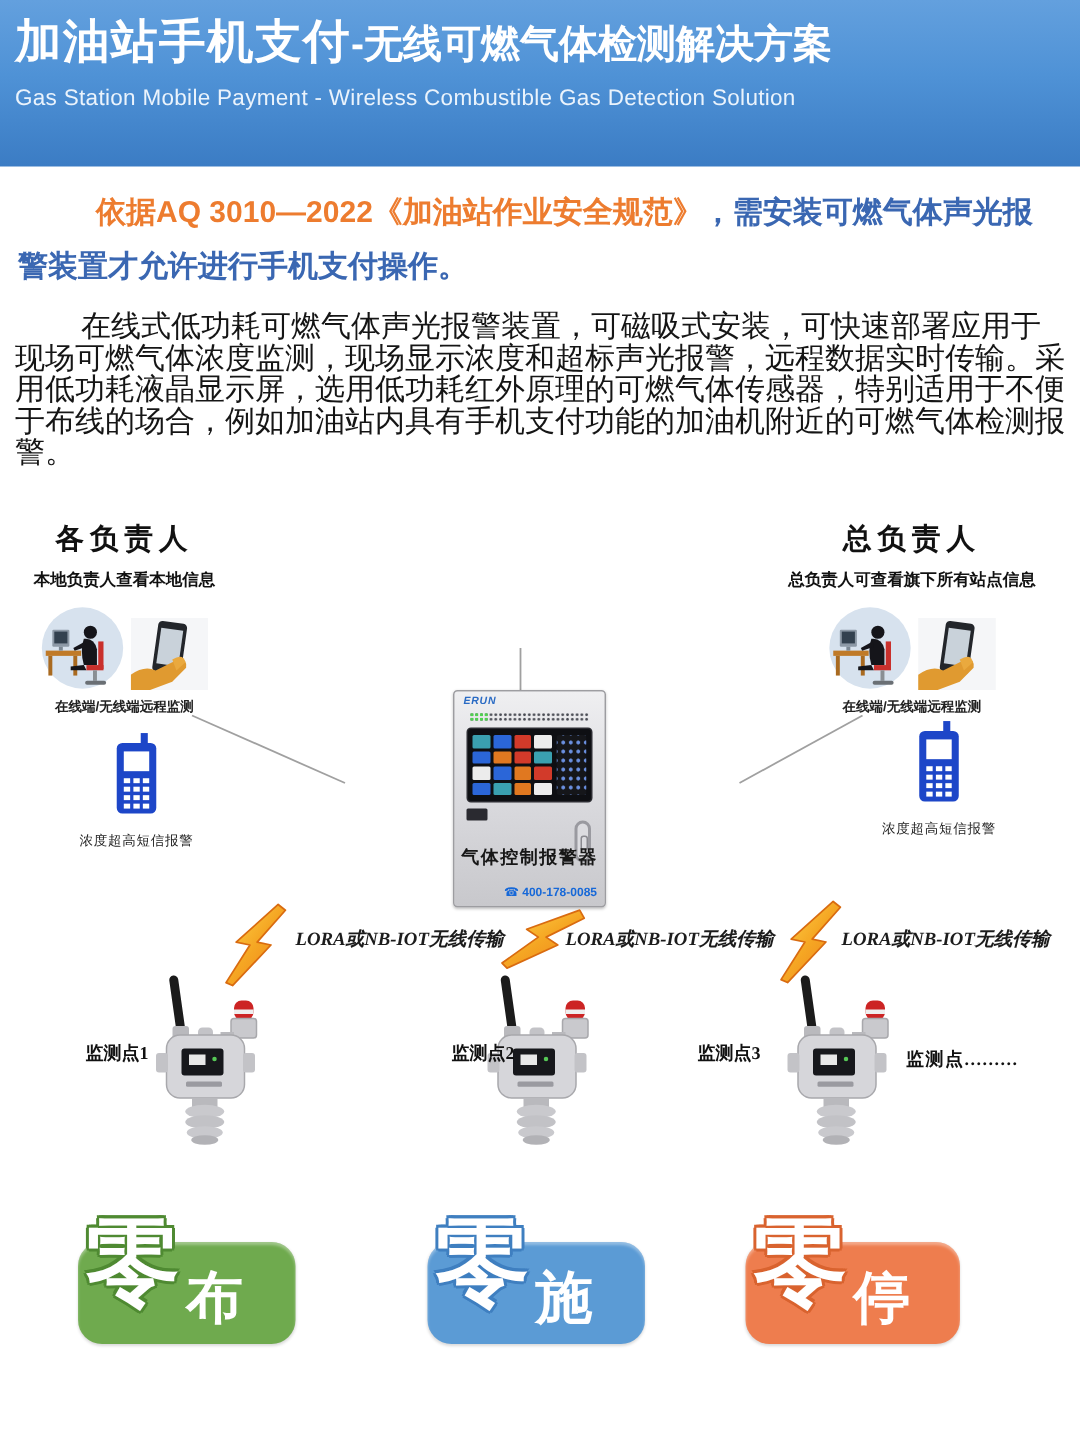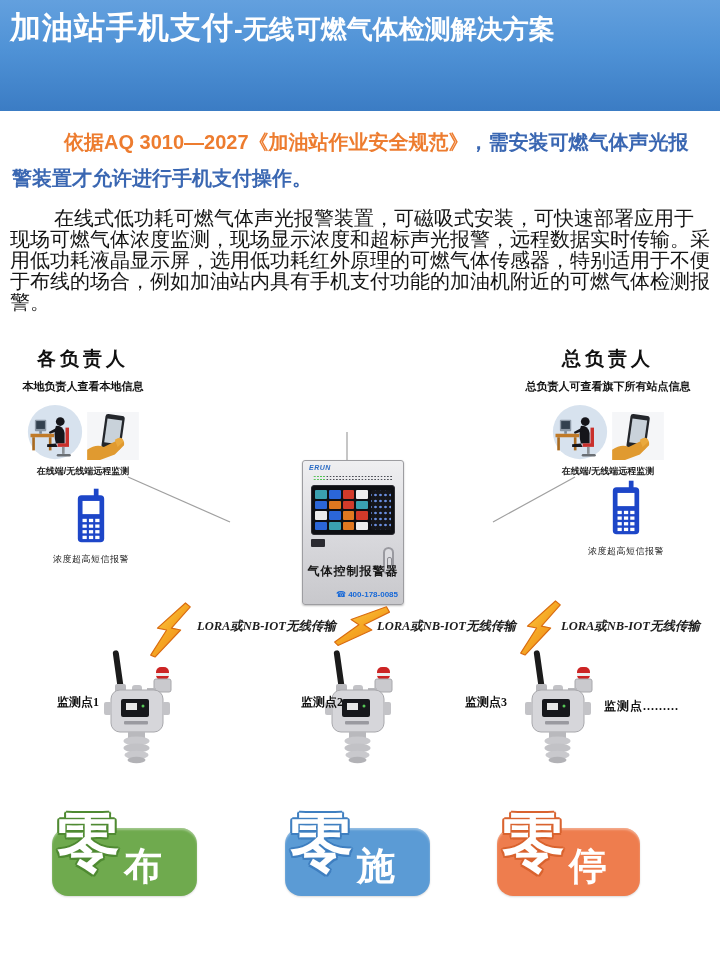--- a/index.html
+++ b/index.html
@@ -224,23 +224,24 @@
       <ellipse cx="41.5" cy="107" rx="12" ry="4.2" fill="#c9c9cd"></ellipse>
       <ellipse cx="41.5" cy="112" rx="9" ry="3.2" fill="#b2b2b6"></ellipse>
     </symbol>
   </defs>
 </svg>
 
 <div class="page">
 
   <header class="hdr">
     <div class="hdr-title"><span class="t1">加油站手机支付</span><span class="t2">-无线可燃气体检测解决方案</span></div>
+    <div class="hdr-sub">Gas Station Mobile Payment - Wireless Combustible Gas Detection Solution</div>
   </header>
 
-  <p class="notice"><span class="notice-hl">依据AQ 3010—2027《加油站作业安全规范》</span><span class="notice-rest">，需安装可燃气体声光报警装置才允许进行手机支付操作。</span></p>
+  <p class="notice"><span class="notice-hl">依据AQ 3010—2022《加油站作业安全规范》</span><span class="notice-rest">，需安装可燃气体声光报警装置才允许进行手机支付操作。</span></p>
 
   <p class="desc">在线式低功耗可燃气体声光报警装置，可磁吸式安装，可快速部署应用于现场可燃气体浓度监测，现场显示浓度和超标声光报警，远程数据实时传输。采用低功耗液晶显示屏，选用低功耗红外原理的可燃气体传感器，特别适用于不便于布线的场合，例如加油站内具有手机支付功能的加油机附近的可燃气体检测报警。</p>
 
   <div class="diagram">
 
     <svg class="connectors" viewBox="0 0 720 470" width="720" height="470">
       <line x1="347" y1="102" x2="347" y2="130" stroke="#a0a0a0" stroke-width="1.2"></line>
       <line x1="128" y1="147" x2="230" y2="192" stroke="#a0a0a0" stroke-width="1.2"></line>
       <line x1="575" y1="147" x2="493" y2="192" stroke="#a0a0a0" stroke-width="1.2"></line>
     </svg>

